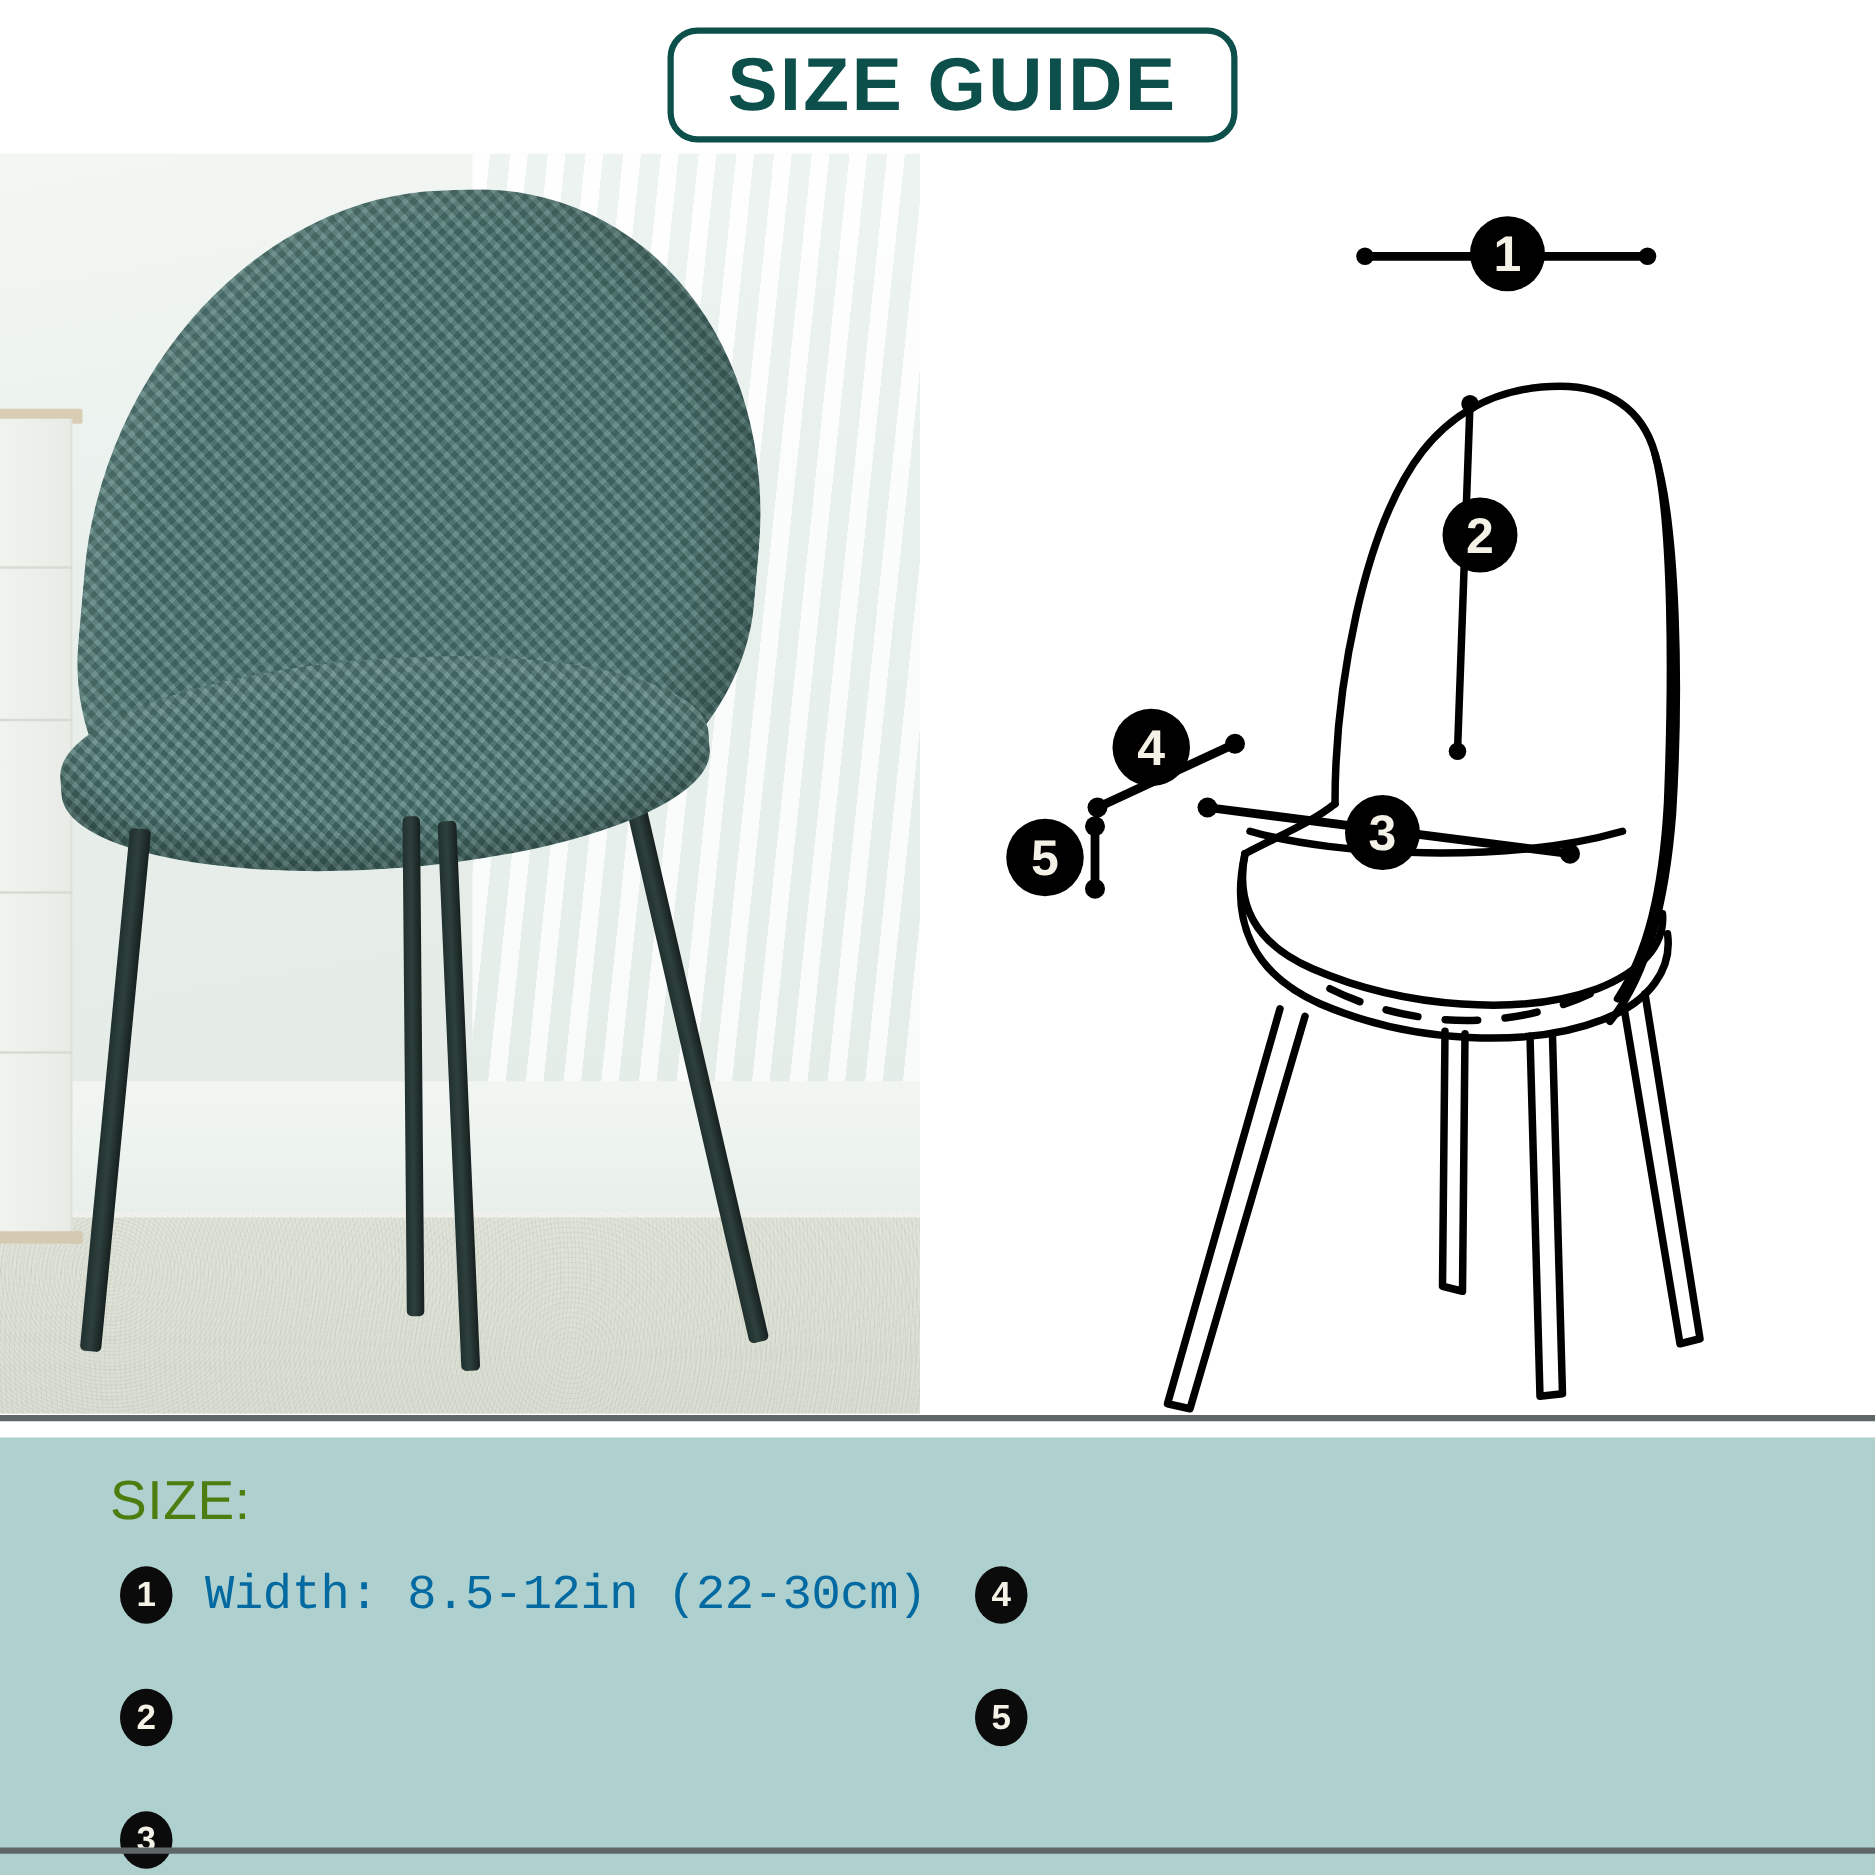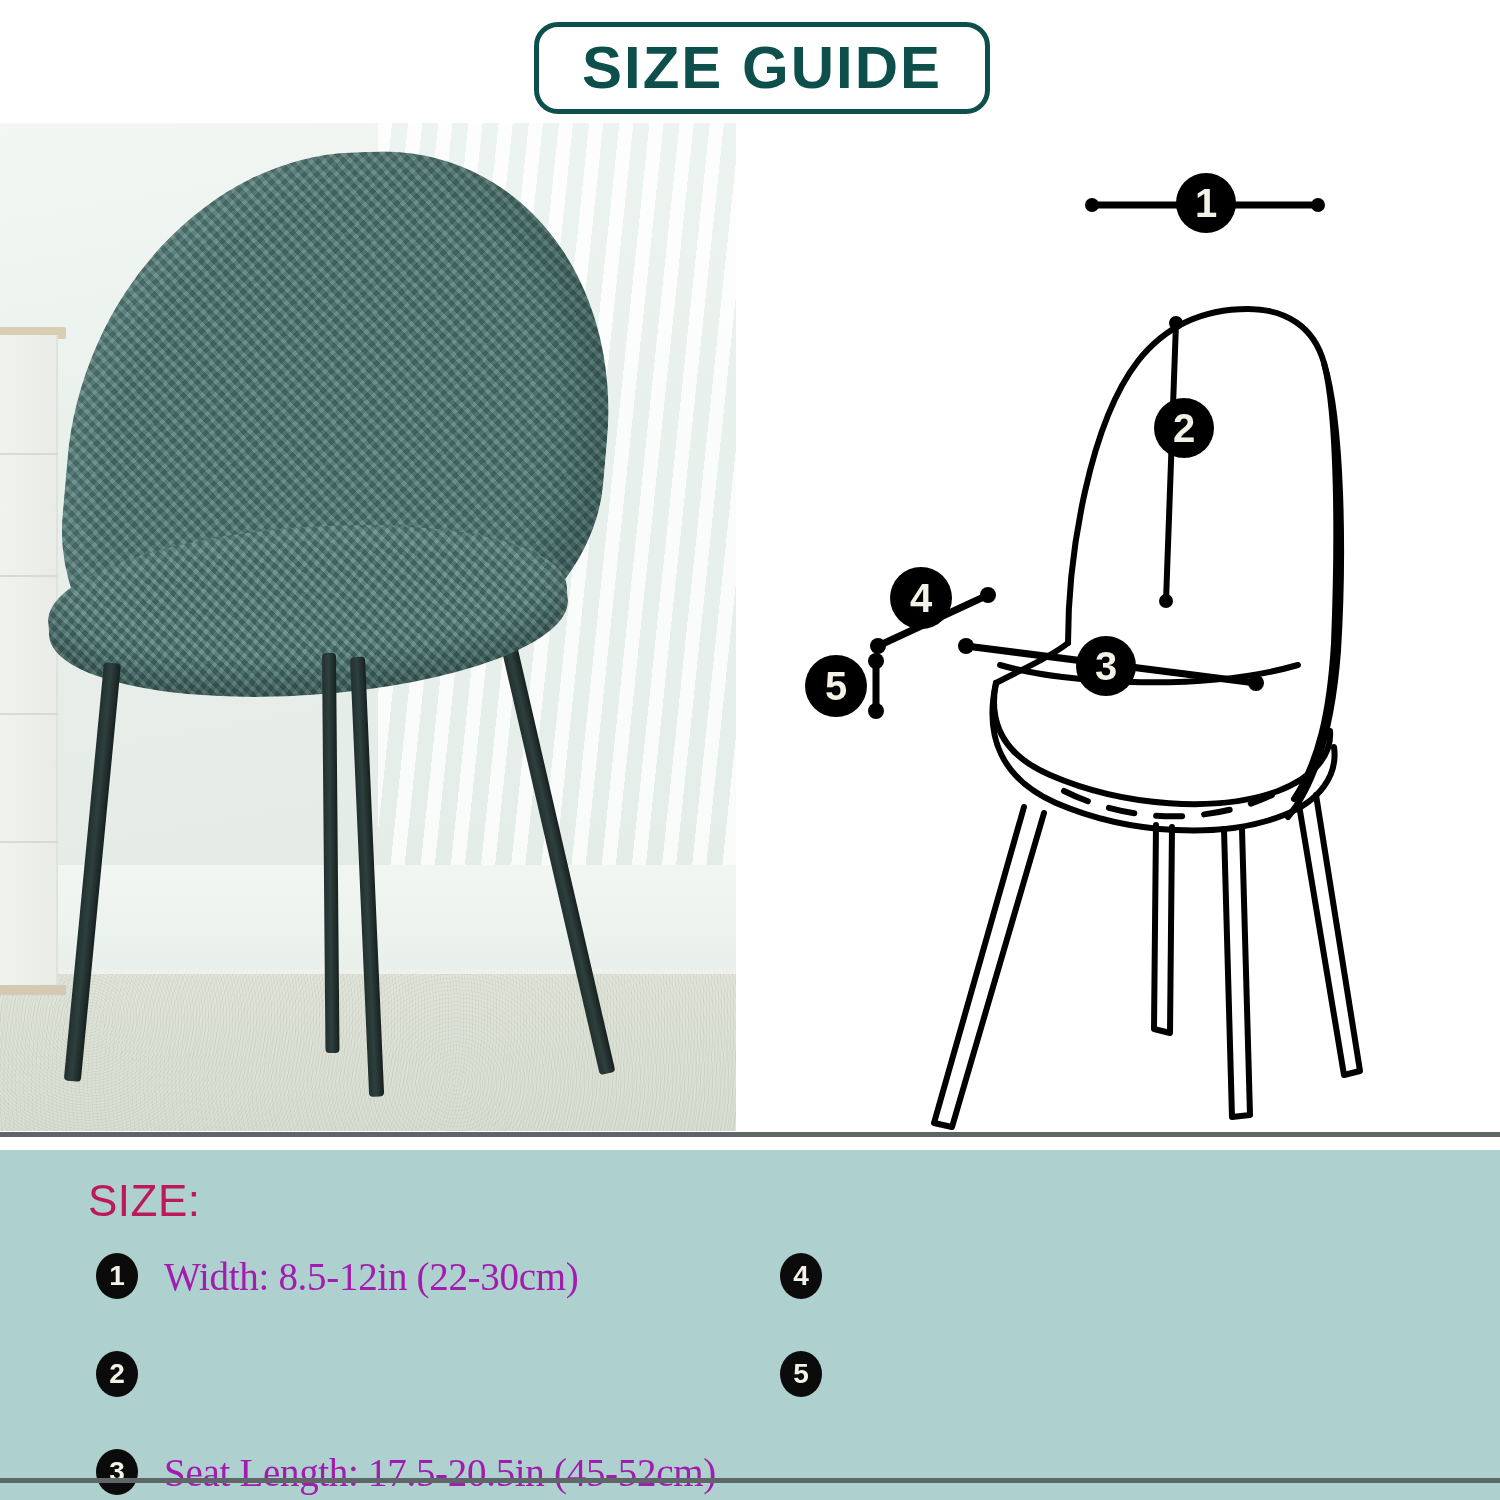--- a/index.html
+++ b/index.html
@@ -144,21 +144,21 @@
 
   
   #spec-panel {
     position:absolute;
     left:0; top:1150px;
     width:1500px; height:350px;
     background:#aed0ce;
   }
   #spec-title {
     position:absolute; left:88px; top:1176px;
-    font-size:44px; color:#be185d; letter-spacing:.5px;
+    font-size:44px; color:#4d7c0f; letter-spacing:.5px;
     font-family:"Liberation Sans", sans-serif;
   }
   .spec-col { position:absolute; }
   #spec-col-left  { left:96px;  top:1243px; width:700px; }
   #spec-col-right { left:780px; top:1243px; width:700px; }
   .spec-row {
     display:flex; align-items:center;
     height:66px; margin-bottom:32px;
   }
   .spec-badge {
@@ -167,24 +167,24 @@
     border-radius:50%;
     background:#0b0b0b;
     color:#f4f2e6;
     font-size:28px; font-weight:bold;
     display:flex; align-items:center; justify-content:center;
     margin-right:26px;
     line-height:1;
   }
   .spec-text {
     font-size:39px;
-    color:#a21caf;
+    color:#0369a1;
     white-space:nowrap;
     letter-spacing:-.3px;
-    font-family:Liberation Serif, serif;
+    font-family:Liberation Mono, monospace;
   }
 </style>
 </head>
 <body>
 
 <div id="title-badge">
   <span class="t">SIZE GUIDE</span>
 </div>
 
 <div id="photo">
@@ -301,21 +301,20 @@
 <div class="spec-col" id="spec-col-left">
   <div class="spec-row">
     <div class="spec-badge">1</div>
     <div class="spec-text">Width: 8.5-12in (22-30cm)</div>
   </div>
   <div class="spec-row">
     <div class="spec-badge">2</div>
   </div>
   <div class="spec-row">
     <div class="spec-badge">3</div>
-    <div class="spec-text">Seat Length: 17.5-20.5in (45-52cm)</div>
   </div>
 </div>
 
 <div class="spec-col" id="spec-col-right">
   <div class="spec-row">
     <div class="spec-badge">4</div>
   </div>
   <div class="spec-row">
     <div class="spec-badge">5</div>
   </div>

